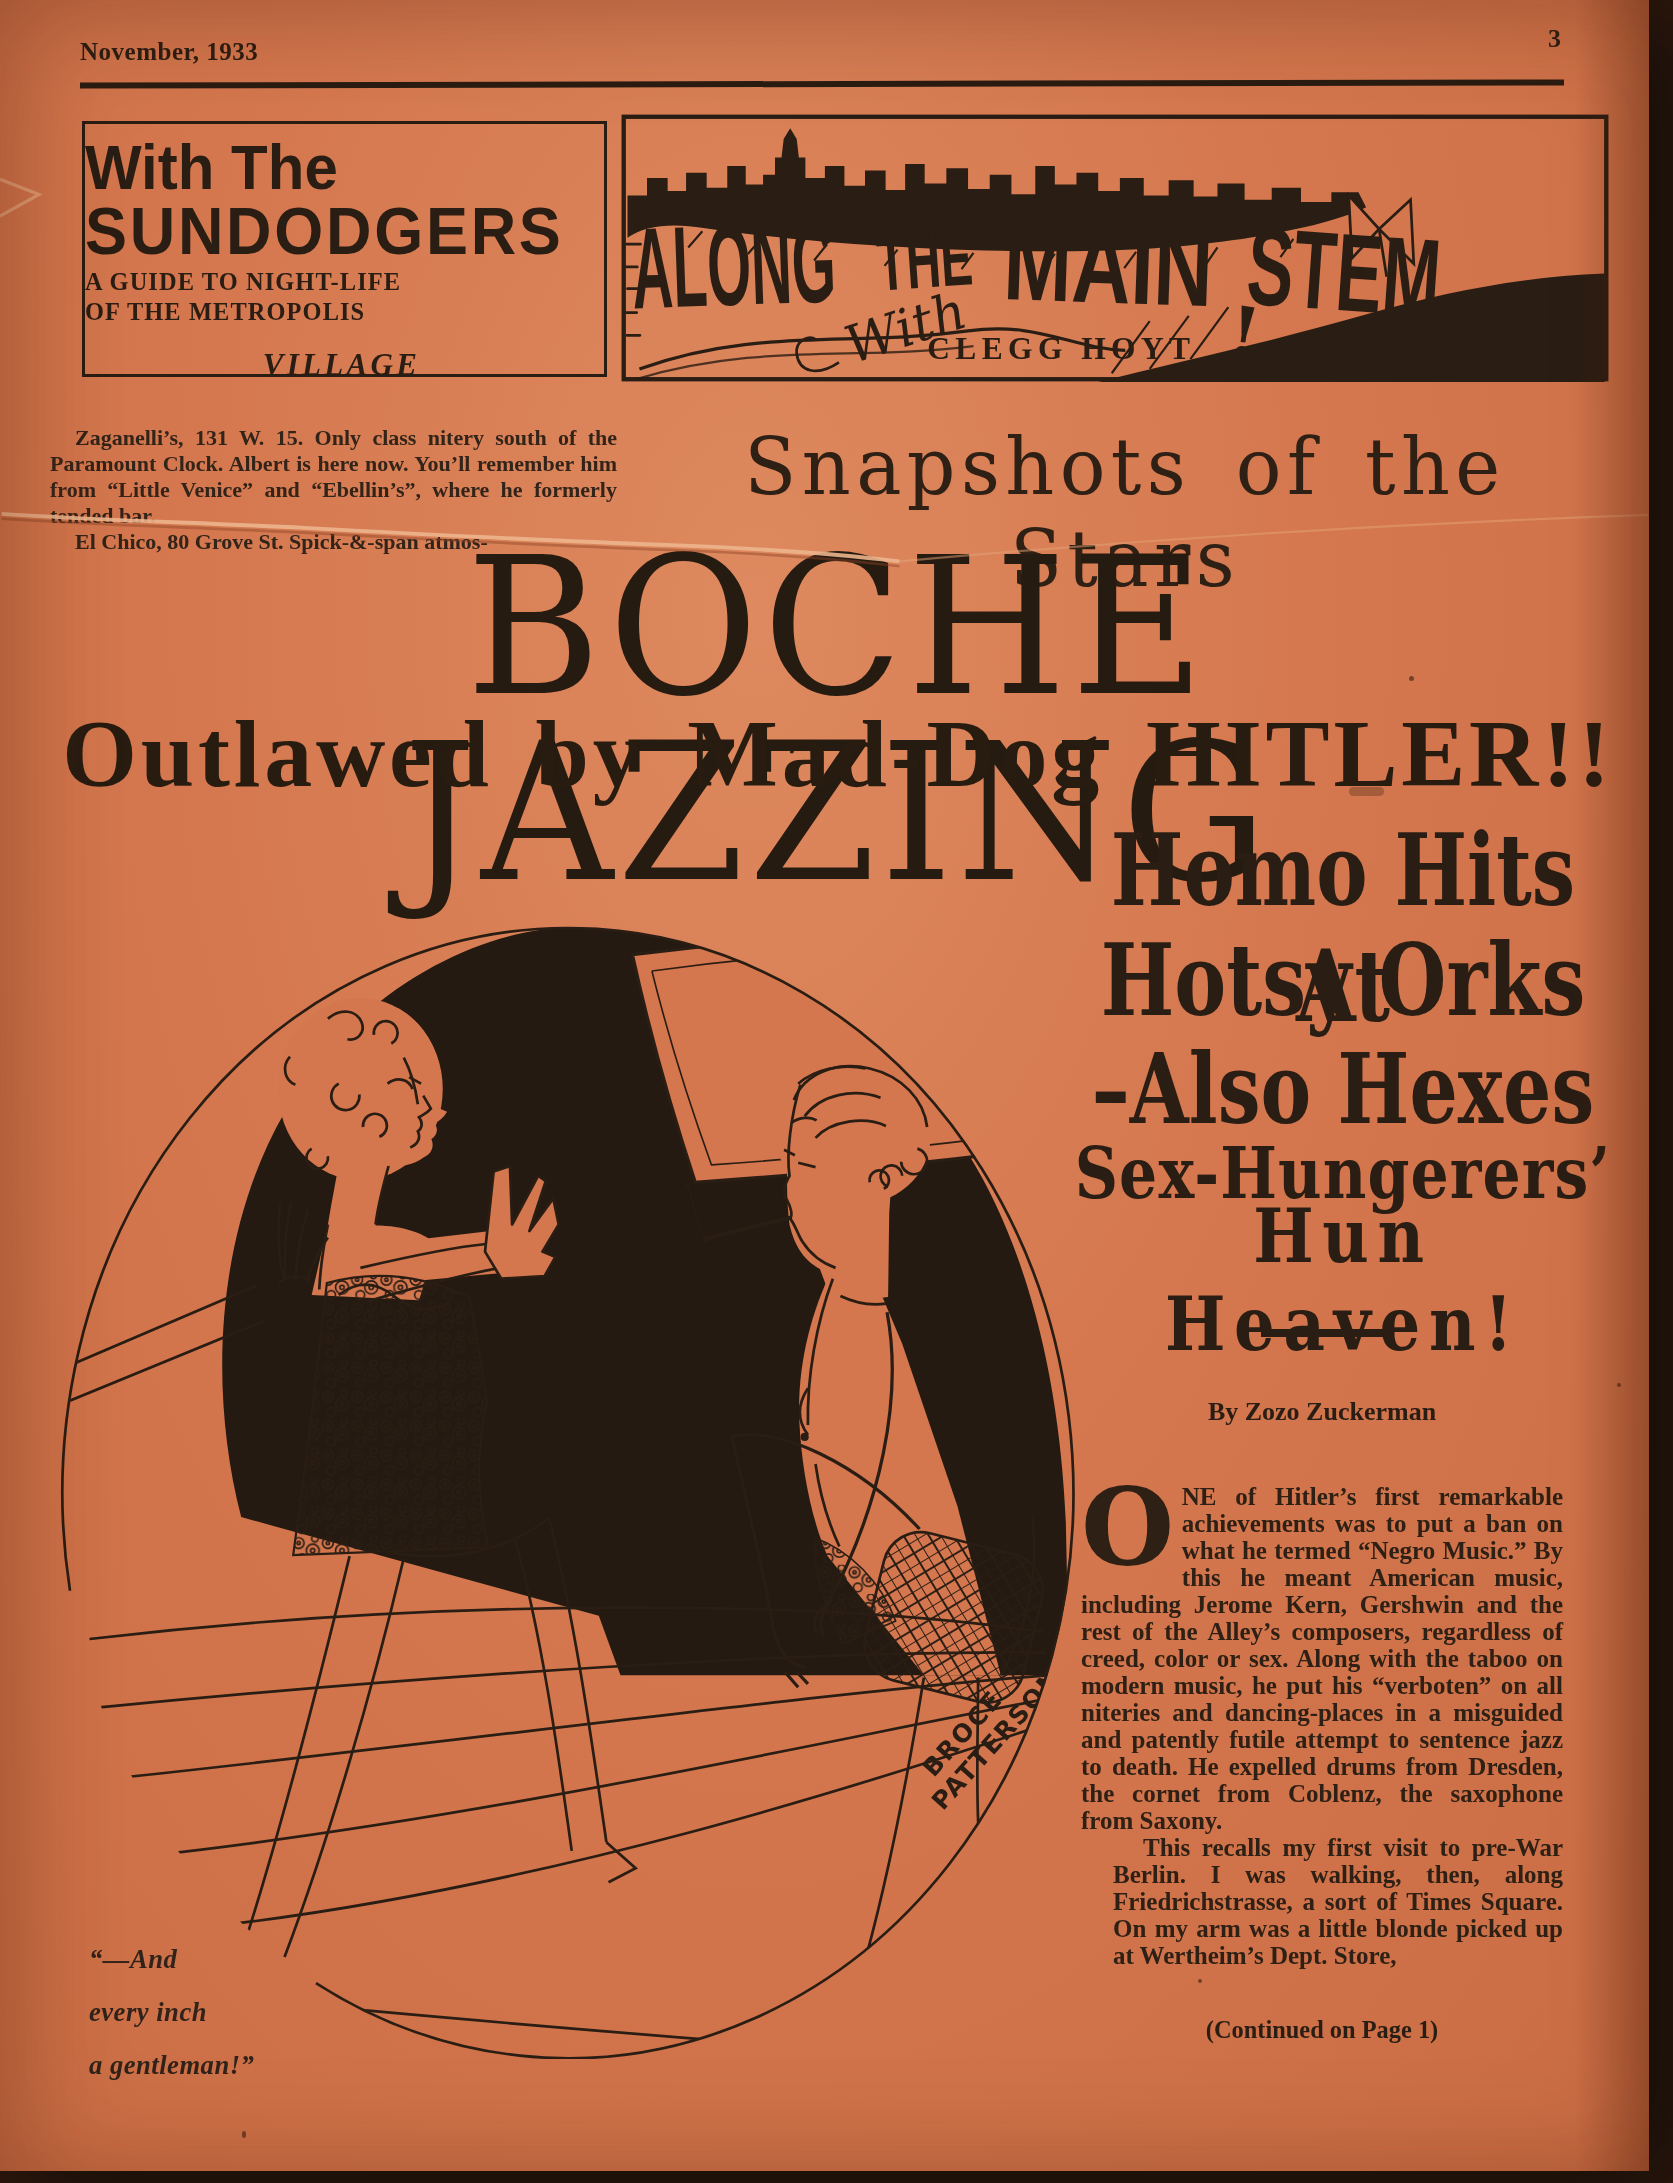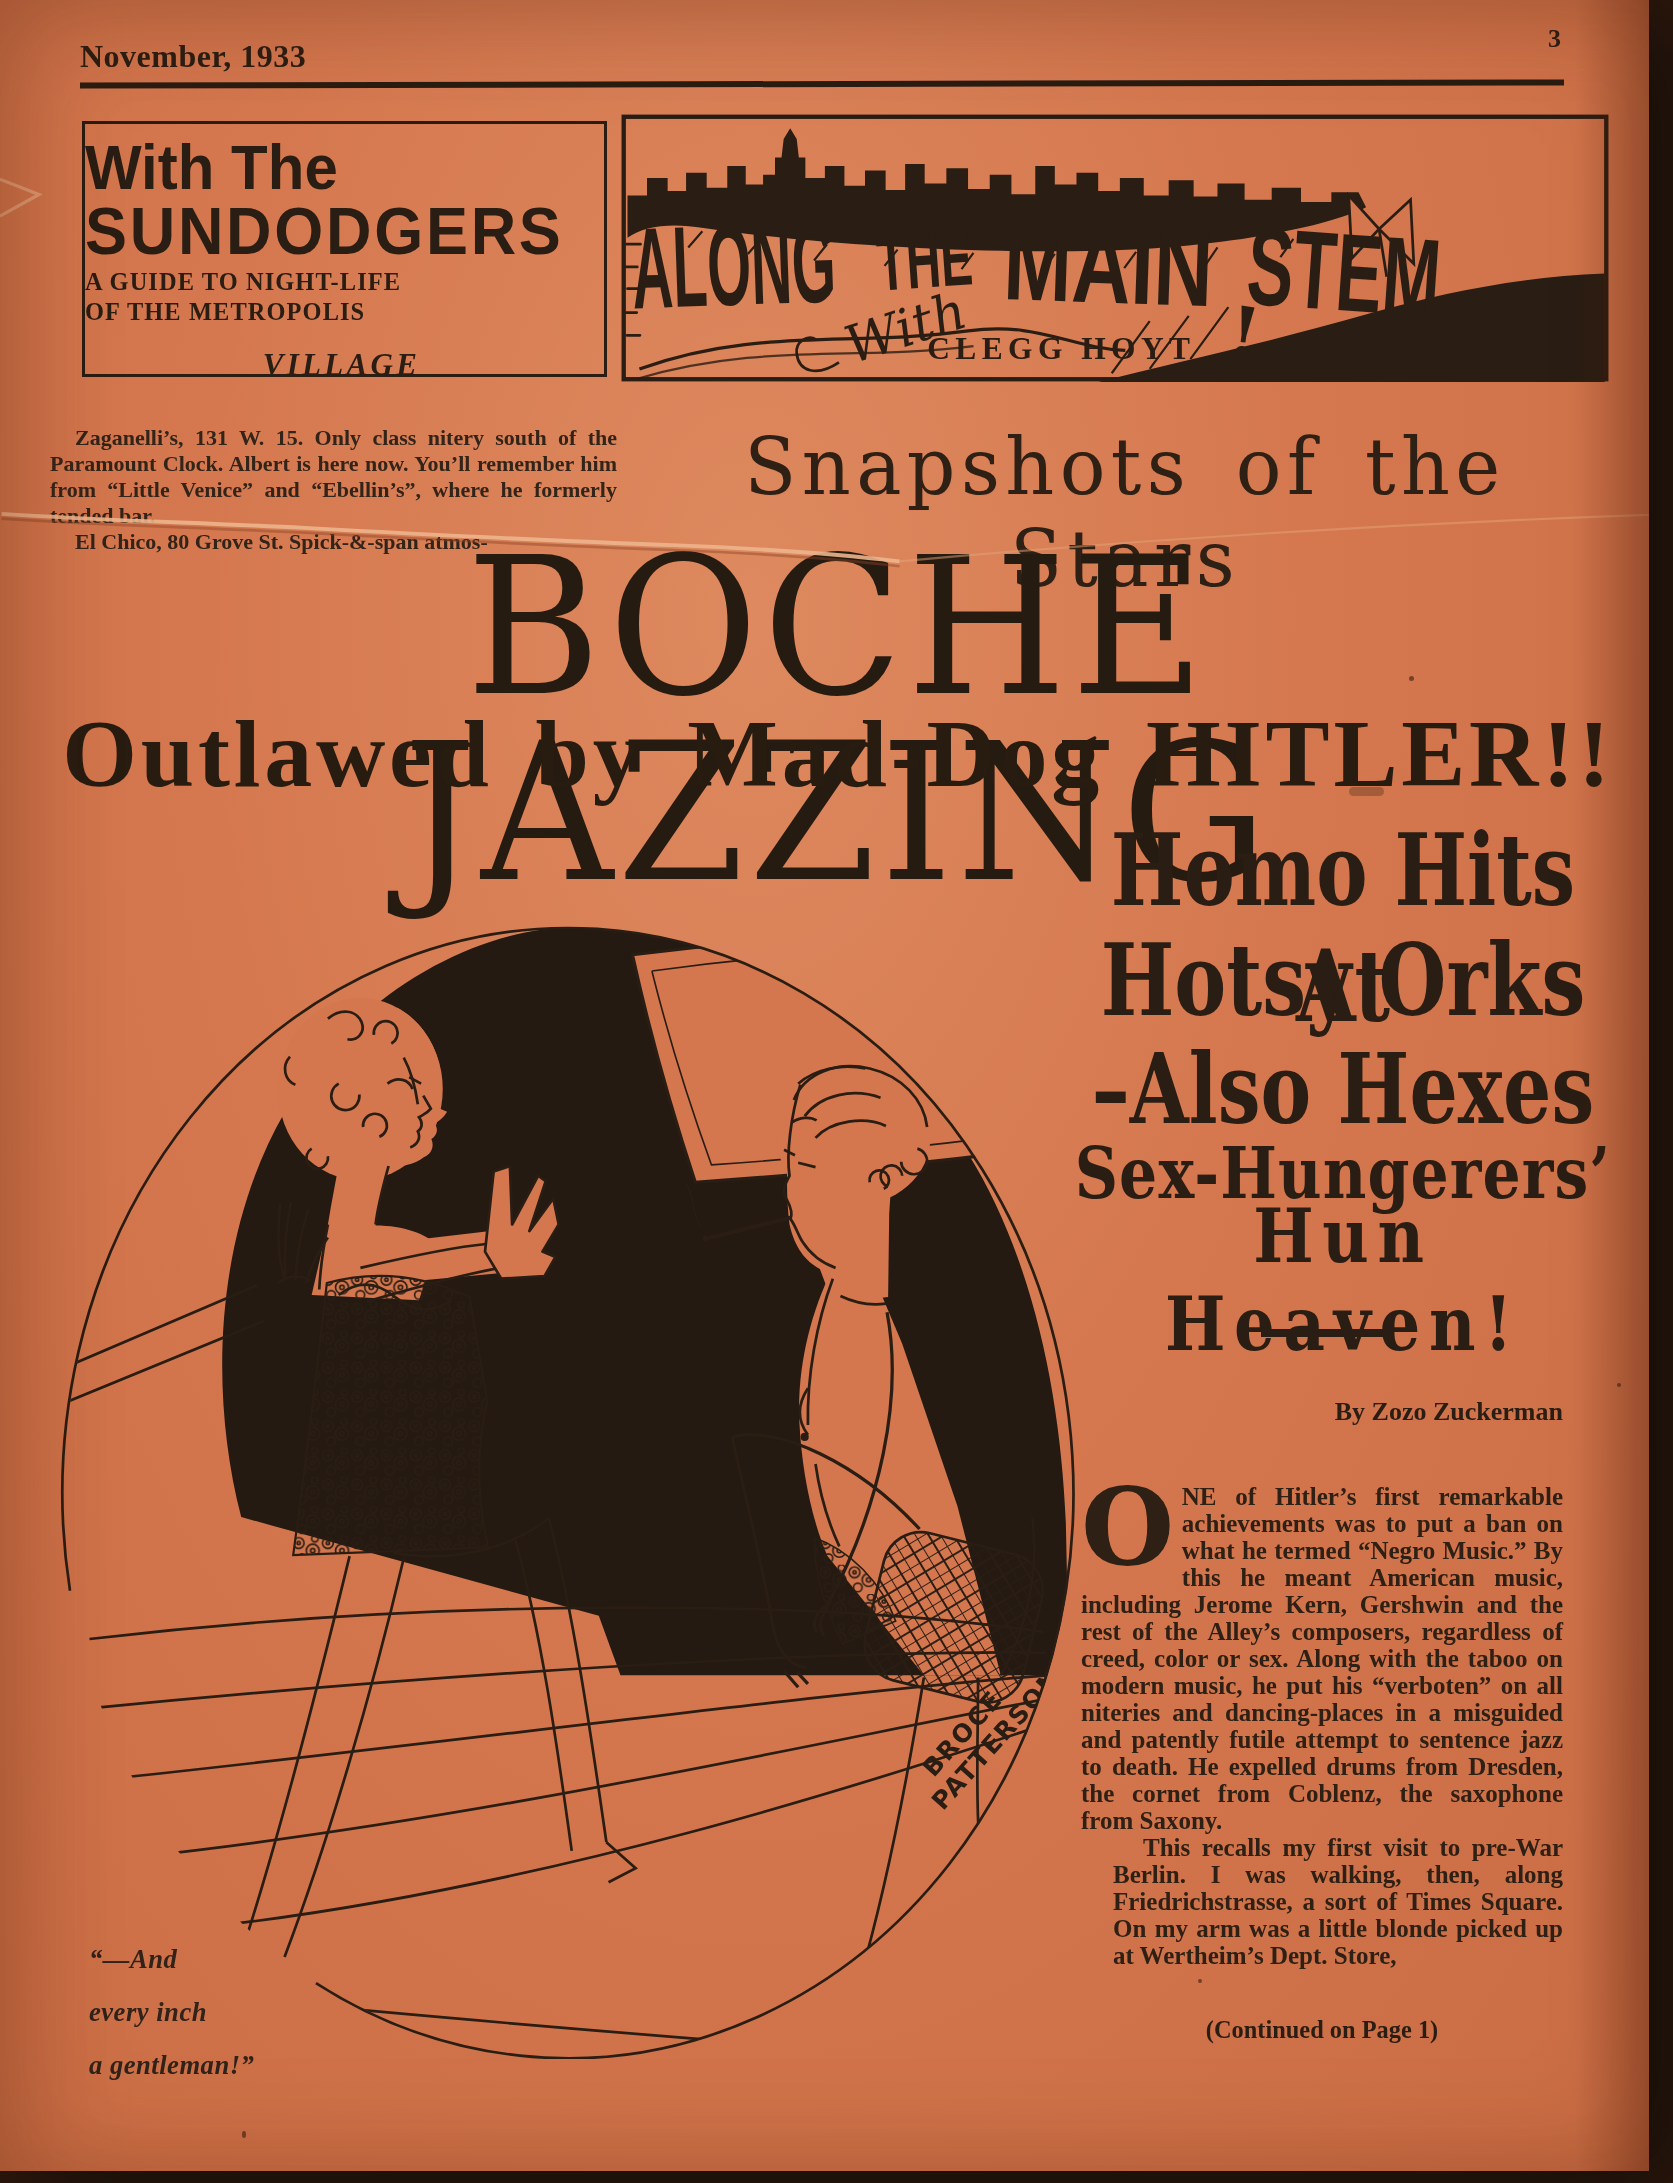--- a/index.html
+++ b/index.html
@@ -5,21 +5,21 @@
   html,body{margin:0;padding:0;background:#6b655e;}
   .page{
     position:relative;width:1673px;height:2183px;overflow:hidden;
     background-color:#d4764e;
     background-image:radial-gradient(ellipse at 45% 28%, #de895f 0%, #d5784f 42%, #c96c43 100%);
     font-family:"Liberation Serif", serif;color:#2a1d13;
   }
   .abs{position:absolute;}
   .ink{color:#2a1d13;}
   
-  .date{left:80px;top:38px;font-size:32px;font-weight:700;letter-spacing:0.5px;}
+  .date{left:80px;top:38px;font-size:25px;font-weight:700;letter-spacing:0.5px;}
   .pageno{left:1548px;top:24px;font-size:26px;font-weight:700;}
   .toprule{left:80px;top:81px;width:1484px;height:6px;background:#2a1d13;transform:rotate(-0.12deg);}
   
   .mastbox{left:82px;top:121px;width:519px;height:250px;border:3.8px solid #2a1d13;text-align:left;}
   .mast1{margin-top:13px;font-family:"Liberation Sans",sans-serif;font-weight:700;font-size:60px;line-height:61px;transform:scaleY(1.05);letter-spacing:0px;}
   .mast2{font-family:"Liberation Sans",sans-serif;font-weight:700;font-size:63px;line-height:67px;letter-spacing:2.7px;transform:scaleY(1.06);}
   .mast3{margin-top:2px;font-size:24.4px;font-weight:700;line-height:30px;letter-spacing:1.1px;}
   .mast4{font-size:24.4px;font-weight:700;line-height:30px;letter-spacing:1.1px;}
   
   .villagehead{left:82px;top:347px;width:519px;text-align:center;font-size:31px;font-weight:700;font-style:italic;letter-spacing:3.3px;}
@@ -31,21 +31,21 @@
   .boche{left:27px;top:534px;width:1621px;text-align:center;font-family:"DejaVu Serif",serif;font-weight:400;font-size:183px;letter-spacing:4.3px;word-spacing:48px;line-height:179px;transform:scaleY(1.04);transform-origin:top center;color:#261b10;}
   .outlawed{left:33px;top:698px;width:1610px;text-align:center;font-family:Liberation Serif, serif;font-weight:700;font-size:96px;letter-spacing:3.8px;word-spacing:15px;color:#281c11;}
   
   .deck{width:542px;left:1072px;text-align:center;font-family:"DejaVu Serif",serif;font-weight:700;transform-origin:top center;color:#2a1d13;}
   .deck1{top:812px;font-size:81px;transform:scale(.95,1.22);}
   .deck2{top:921px;font-size:82px;transform:scale(.95,1.22);}
   .deck3{top:1031px;font-size:80px;transform:scale(.95,1.22);}
   .deck4{top:1132px;font-size:60px;transform:scaleY(1.18);letter-spacing:1.1px;}
   .deck5{top:1191px;font-size:64px;transform:scaleY(1.18);letter-spacing:8.7px;}
   .deckrule{left:1261px;top:1329px;width:126px;height:7.6px;background:#2a1d13;}
-  .byline{left:1081px;top:1397px;width:482px;text-align:right;font-size:26px;font-weight:700;}
+  .byline{left:1081px;top:1397px;width:482px;text-align:center;font-size:26px;font-weight:700;}
   
   .body{left:1081px;top:1483px;width:482px;font-size:25px;line-height:27px;font-weight:700;text-align:justify;color:#2e2014;}
   .body p{margin:0;}
   .body .p2{text-indent:30px;margin-left:32px;}
   .dropcap{float:left;font-family:"DejaVu Serif",serif;font-weight:700;font-size:107px;line-height:81px;padding:3.3px 7.6px 0 0;}
   .continued{left:1081px;top:2016px;width:482px;text-align:center;font-size:24.4px;font-weight:700;}
   
   .caption{left:89px;top:1933px;font-size:26.6px;line-height:53px;font-weight:700;font-style:italic;letter-spacing:0.5px;color:#31231a;}
   
   .edge-right{left:1649px;top:0;width:24px;height:2183px;background:#15100b;}

